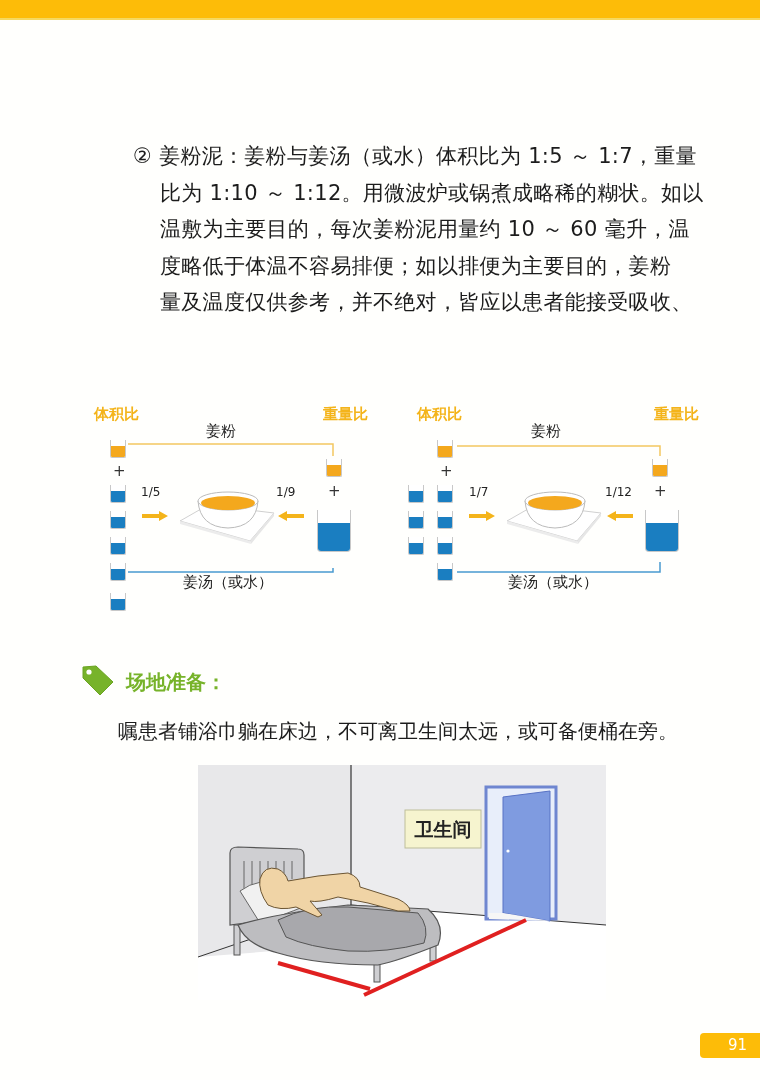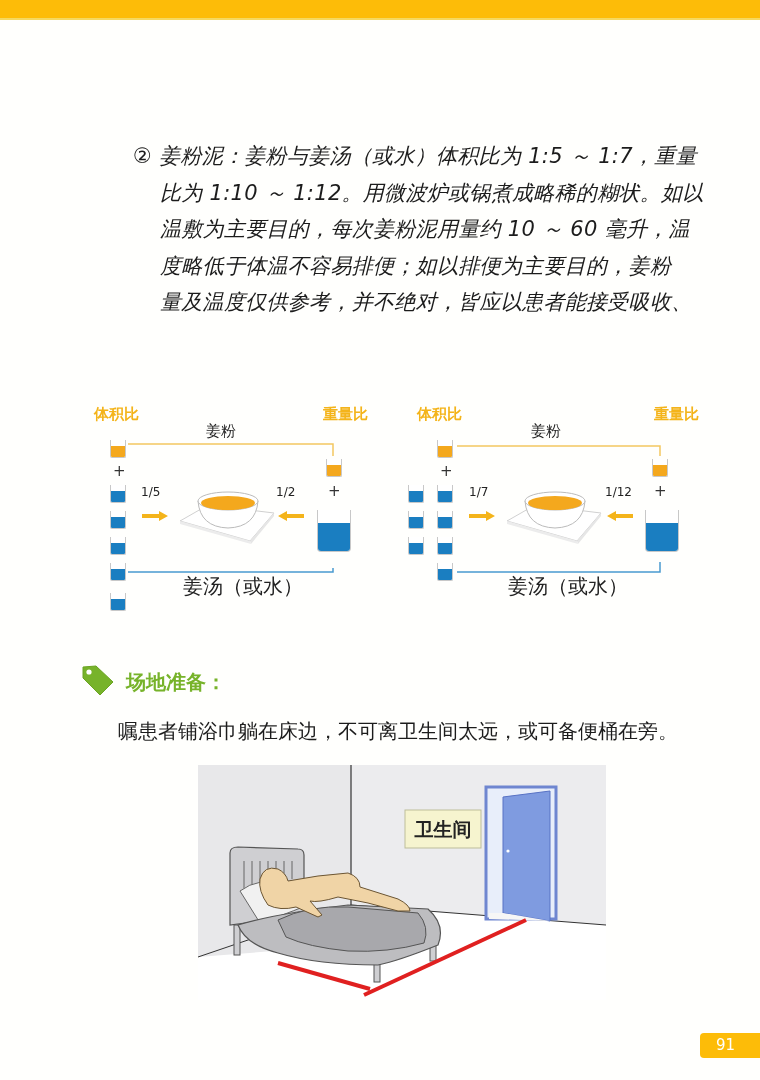--- a/index.html
+++ b/index.html
@@ -2,31 +2,31 @@
 <html><head>
 <meta charset="utf-8">
 <style>
   * { box-sizing: border-box; margin: 0; padding: 0; }
   html, body { width: 760px; height: 1080px; background: #fffffd; overflow: hidden; }
   body { position: relative; font-family: "DejaVu Sans", "Liberation Sans", sans-serif; color: #1a1a1a; }
 
   .top-bar { position: absolute; left: 0; top: 0; width: 760px; height: 20px; background: #fdbc08; border-bottom: 2px solid #f5d860; }
 
   .para { position: absolute; left: 133px; top: 138px; width: 560px; font-size: 21px; line-height: 36.5px; color: #1c1c1c; letter-spacing: 0.3px; }
-  .para .line { display: block; white-space: nowrap; font-style: italic; }
+  .para .line { display: block; white-space: nowrap; }
   .para .indent { padding-left: 27px; }
 
   .diagram { position: absolute; top: 400px; width: 290px; height: 220px; }
   .diagram.d1 { left: 88px; }
   .diagram.d2 { left: 405px; }
   .diagram .lbl-vol, .diagram .lbl-wt { position: absolute; top: 5px; font-size: 15px; color: #f4b41a; font-weight: bold; }
   .diagram .lbl-vol { left: 6px; }
   .diagram .lbl-wt { right: 10px; }
   .diagram .lbl-ginger { position: absolute; top: 22px; left: 118px; font-size: 15px; color: #222; }
-  .diagram .lbl-soup { position: absolute; top: 173px; left: 95px; font-size: 20px; color: #222; }
+  .diagram .lbl-soup { position: absolute; top: 173px; left: 95px; font-size: 15px; color: #222; }
   .diagram .ratio-l, .diagram .ratio-r { position: absolute; top: 85px; font-size: 12px; color: #222; }
   .diagram .plus { position: absolute; font-size: 15px; color: #333; }
   .d-line { position: absolute; }
 
   .cup { position: absolute; width: 16px; height: 18px; border: 1px solid #c8c8c8; border-top: none; border-radius: 0 0 2px 2px; overflow: hidden; background: #fff; }
   .cup .fill { position: absolute; left: 0; right: 0; bottom: 0; height: 11px; }
   .cup.orange .fill { background: #f4a81d; }
   .cup.blue .fill { background: #1a7ec1; }
   .beaker-big { position: absolute; width: 34px; height: 42px; border: 1px solid #c8c8c8; border-top: none; border-radius: 0 0 4px 4px; overflow: hidden; background: #fff; }
   .beaker-big .fill { position: absolute; left: 0; right: 0; bottom: 0; height: 28px; background: #1a7ec1; }
@@ -34,21 +34,21 @@
   .arrow { position: absolute; width: 26px; height: 10px; }
 
   .section-head { position: absolute; left: 80px; top: 664px; display: flex; align-items: flex-end; }
   .section-head .tag-icon { width: 36px; height: 32px; }
   .section-head .title { margin-left: 10px; font-size: 20px; color: #77b32a; font-weight: bold; }
 
   .instruction { position: absolute; left: 118px; top: 718px; font-size: 20px; color: #1c1c1c; white-space: nowrap; }
 
   .scene { position: absolute; left: 198px; top: 765px; width: 408px; height: 235px; }
 
-  .page-num { position: absolute; left: 700px; top: 1033px; width: 60px; height: 25px; background: #fdbc08; border-radius: 4px 0 0 4px; color: #fff; font-size: 15px; text-align: left; padding-left: 16px; line-height: 25px; }
+  .page-num { position: absolute; left: 700px; top: 1033px; width: 60px; height: 25px; background: #fdbc08; border-radius: 4px 0 0 4px; color: #fff; font-size: 15px; text-align: left; padding-left: 28px; line-height: 25px; }
 </style>
 </head>
 <body>
 
 <div class="top-bar"></div>
 
 <div class="para">
   <span class="line"><span>②</span> <span>姜粉泥：姜粉与姜汤（或水）体积比为 1:5 ～ 1:7，重量</span></span>
   <span class="line indent">比为 1:10 ～ 1:12。用微波炉或锅煮成略稀的糊状。如以</span>
   <span class="line indent">温敷为主要目的，每次姜粉泥用量约 10 ～ 60 毫升，温</span>
@@ -80,21 +80,21 @@
   <div class="cup blue" style="left:22px;top:163px">
       <div class="fill"></div>
     </div>
   <div class="cup blue" style="left:22px;top:193px">
       <div class="fill"></div>
     </div>
   <span class="ratio-l" style="left:53px">1/5</span>
   <svg class="arrow" style="left:54px;top:111px" viewBox="0 0 26 10">
       <path d="M0 3h17V0l9 5-9 5V7H0z" fill="#f4b41a"></path>
     </svg>
-  <span class="ratio-r" style="left:188px">1/2</span>
+  <span class="ratio-r" style="left:188px">1/9</span>
   <svg class="arrow" style="left:190px;top:111px" viewBox="0 0 26 10">
       <path d="M26 3H9V0L0 5l9 5V7h17z" fill="#f4b41a"></path>
     </svg>
   <svg style="position:absolute;left:90px;top:83px" width="100" height="62" viewBox="0 0 100 62">
     <polygon points="2,38 30,22 96,30 72,58" fill="#fff" stroke="#d0d0d0" stroke-width="1"></polygon>
     <polygon points="72,58 96,30 96,33 73,61" fill="#e6e6e6"></polygon>
     <polygon points="2,38 72,58 73,61 2,41" fill="#ececec"></polygon>
     <path d="M20 18 Q22 44 50 45 Q78 44 80 18" fill="#fff" stroke="#bbb" stroke-width="1"></path>
     <ellipse cx="50" cy="18" rx="30" ry="9" fill="#fff" stroke="#bbb" stroke-width="1"></ellipse>
     <ellipse cx="50" cy="20" rx="27" ry="7" fill="#f4a81d"></ellipse>

